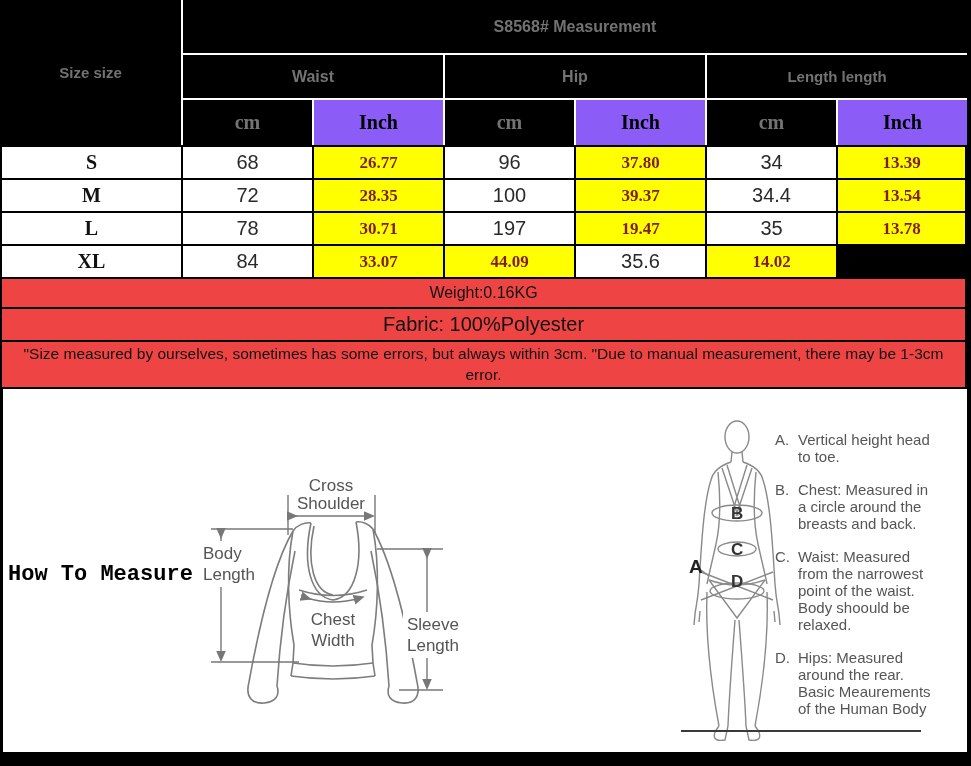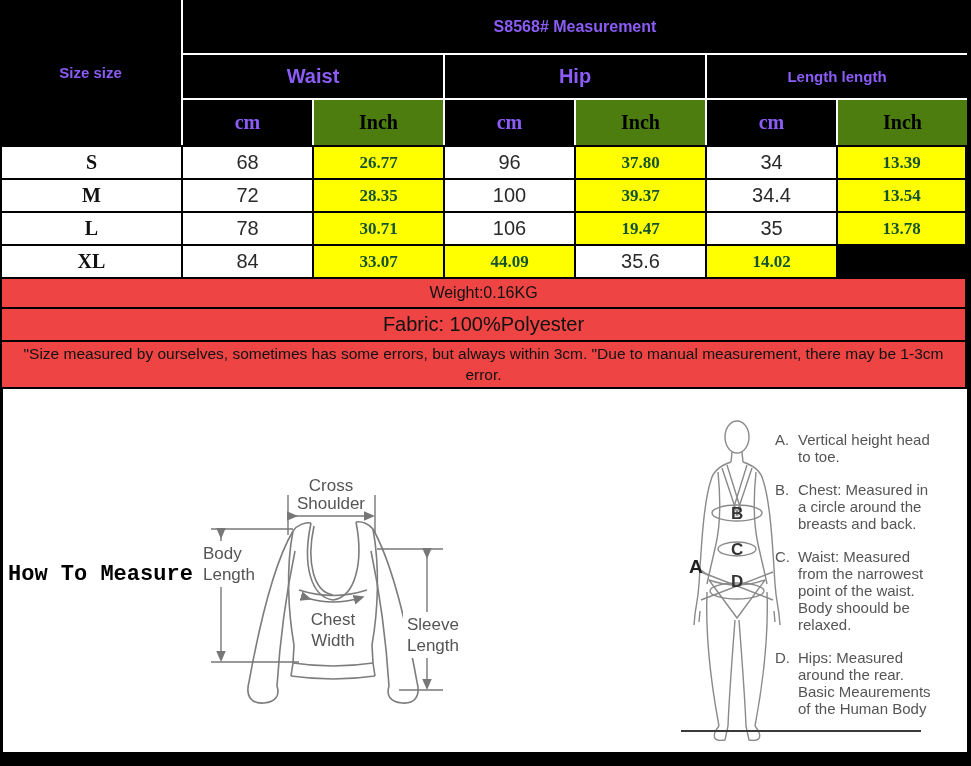--- a/index.html
+++ b/index.html
@@ -3,34 +3,34 @@
 <meta charset="utf-8">
 <style>
   html,body{margin:0;padding:0;background:#fff;}
   .page{width:971px;height:766px;box-sizing:border-box;position:relative;background:#fff;
         border-right:4px solid #000;border-bottom:14px solid #000;overflow:hidden;
         font-family:"Liberation Sans",sans-serif;}
   
   .hdr{display:grid;grid-template-columns:181px 129px 129px 129px 129px 129px 129px;
        grid-template-rows:53px 43px 45px;gap:2px;background:#fff;}
   .cell{display:flex;align-items:center;justify-content:center;}
-  .black{background:#000;color:#8b5cf6;}
-  .yellow{background:#4d7c0f;color:#000;}
+  .black{background:#000;color:#737373;}
+  .yellow{background:#8b5cf6;color:#000;}
   .size-cell{grid-column:1;grid-row:1/4;font-weight:bold;font-size:15px;}
   .title-cell{grid-column:2/8;grid-row:1;font-weight:bold;font-size:16px;}
-  .group{font-weight:bold;font-size:20px;}
+  .group{font-weight:bold;font-size:16px;}
   .g1{grid-column:2/4;}.g2{grid-column:4/6;}.g3{grid-column:6/8;font-size:15px;}
   .unit{font-family:"Liberation Serif",serif;font-weight:bold;font-size:20px;text-align:right;}
   
   .data-grid{display:grid;grid-template-columns:179px 129px 129px 129px 129px 129px 127px;
              grid-auto-rows:31px;gap:2px;background:#000;padding:2px;}
   .data-grid .cell{background:#fff;}
   .sz{font-family:"Liberation Serif",serif;font-weight:600;font-size:20px;color:#111;}
   .cmv{font-size:20px;color:#2a2a2a;}
-  .inv{background:#ffff00 !important;font-family:"Liberation Serif",serif;font-weight:bold;font-size:17px;color:#14532d;}
+  .inv{background:#ffff00 !important;font-family:"Liberation Serif",serif;font-weight:bold;font-size:17px;color:#7f1d1d;}
   
   .wide-row{border:2px solid #000;border-top:none;display:flex;align-items:center;justify-content:center;
             box-sizing:border-box;color:#111;background:#ef4444;}
   .weight-row{height:30px;font-size:16px;}
   .fabric-row{height:33px;font-size:20px;}
   .note-row{height:47px;font-size:15.5px;text-align:center;line-height:1.35;padding:0 10px;}
   
   .measure{position:relative;height:363px;border-left:3px solid #000;box-sizing:border-box;background:#fff;}
   .howto{position:absolute;left:5px;top:173px;font-family:"Liberation Mono",monospace;font-weight:bold;
          font-size:22px;color:#000;white-space:nowrap;}
@@ -81,21 +81,21 @@
     <div class="cell cmv">72</div>
     <div class="cell inv">28.35</div>
     <div class="cell cmv">100</div>
     <div class="cell inv">39.37</div>
     <div class="cell cmv">34.4</div>
     <div class="cell inv">13.54</div>
 
     <div class="cell sz">L</div>
     <div class="cell cmv">78</div>
     <div class="cell inv">30.71</div>
-    <div class="cell cmv">106</div>
+    <div class="cell cmv">197</div>
     <div class="cell inv">19.47</div>
     <div class="cell cmv">35</div>
     <div class="cell inv">13.78</div>
 
     <div class="cell sz">XL</div>
     <div class="cell cmv">84</div>
     <div class="cell inv">33.07</div>
     <div class="cell inv">44.09</div>
     <div class="cell cmv">35.6</div>
     <div class="cell inv">14.02</div>

